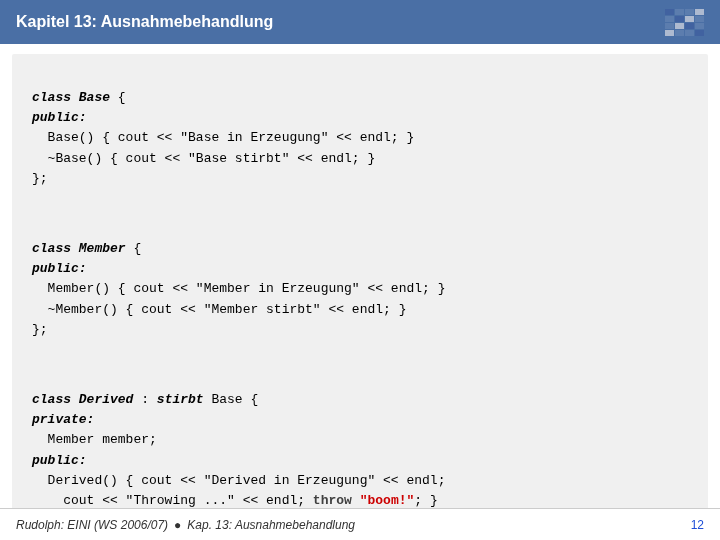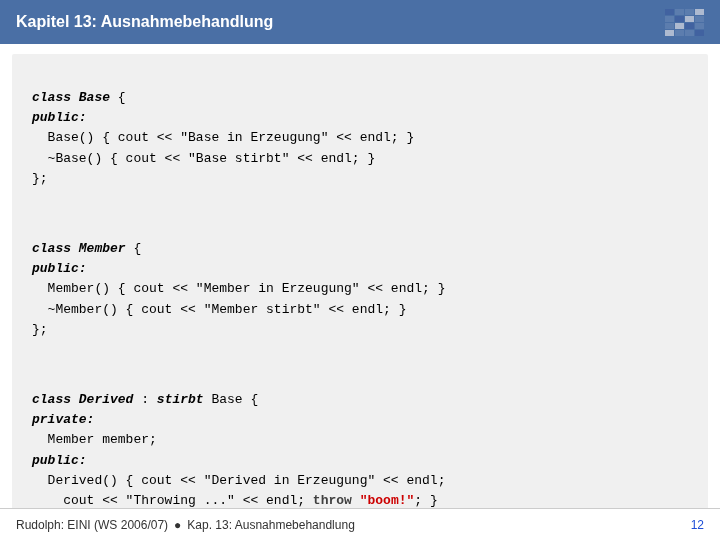--- a/index.html
+++ b/index.html
@@ -80,20 +80,21 @@
       font-size: 12px;
       color: #333;
       background: #fff;
       height: 32px;
     }
 
     .footer-left {
       display: flex;
       align-items: flex-end;
       gap: 6px;
+      font-style: italic;
     }
 
     .footer-bullet {
       color: #333;
     }
 
     .footer-right {
       font-size: 12px;
       color: #1d4ed8;
     }

